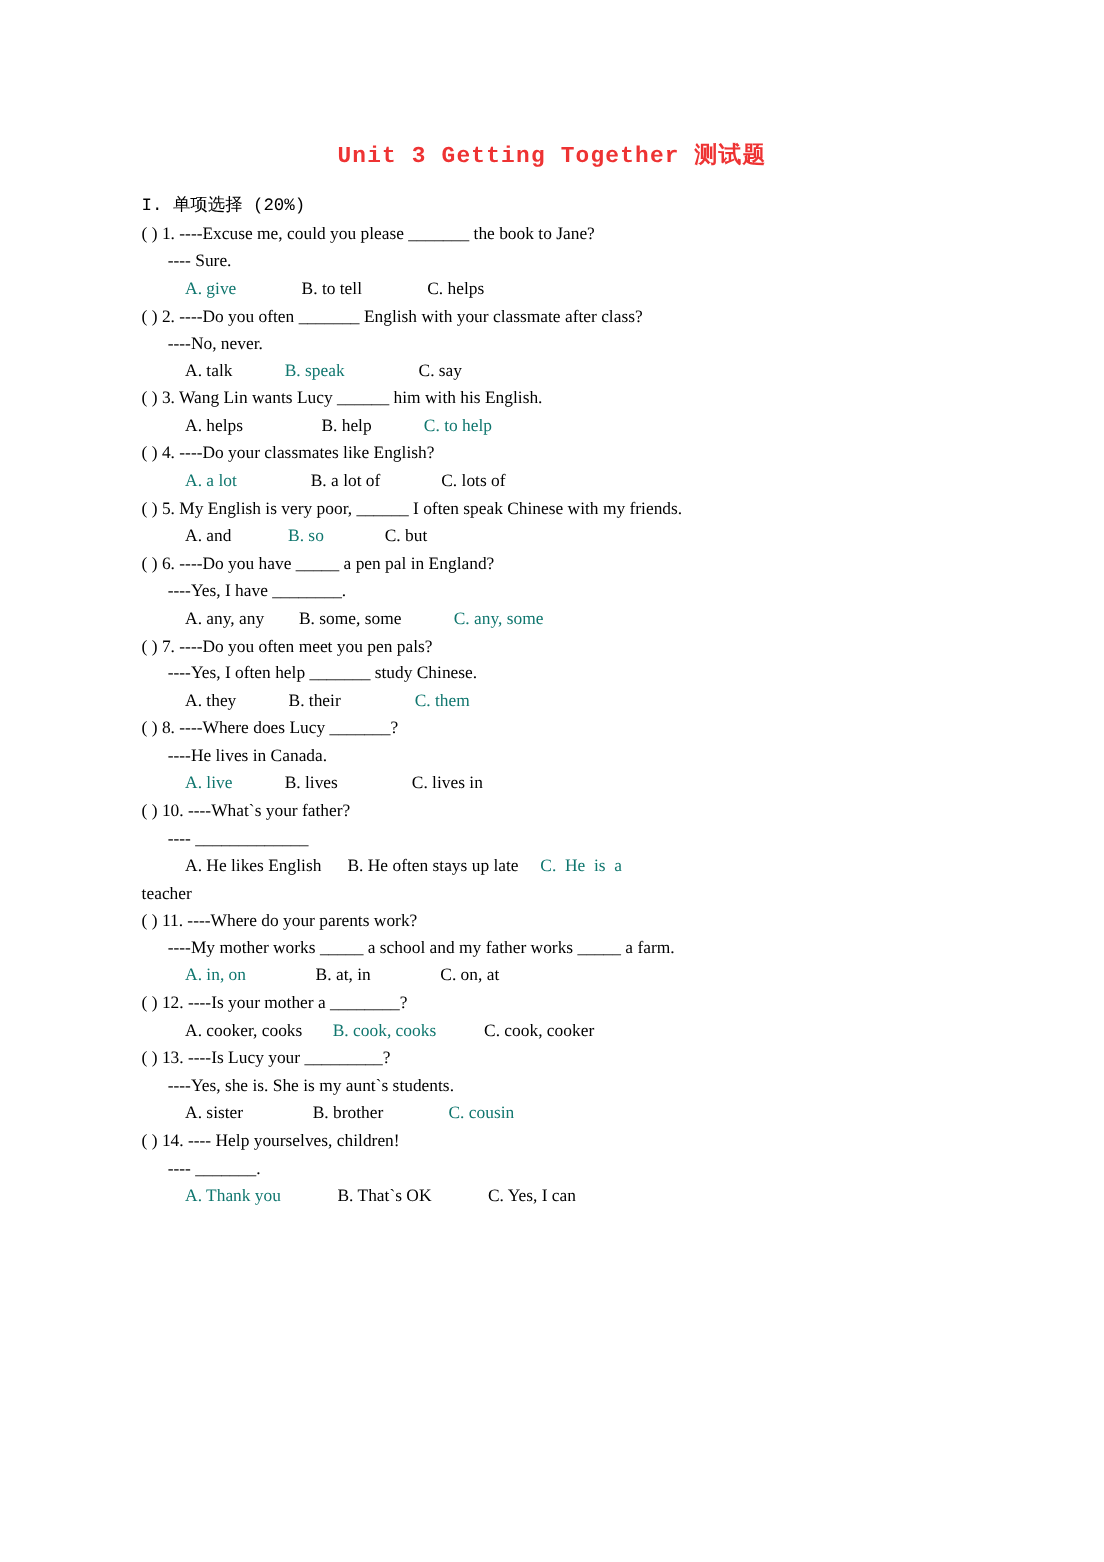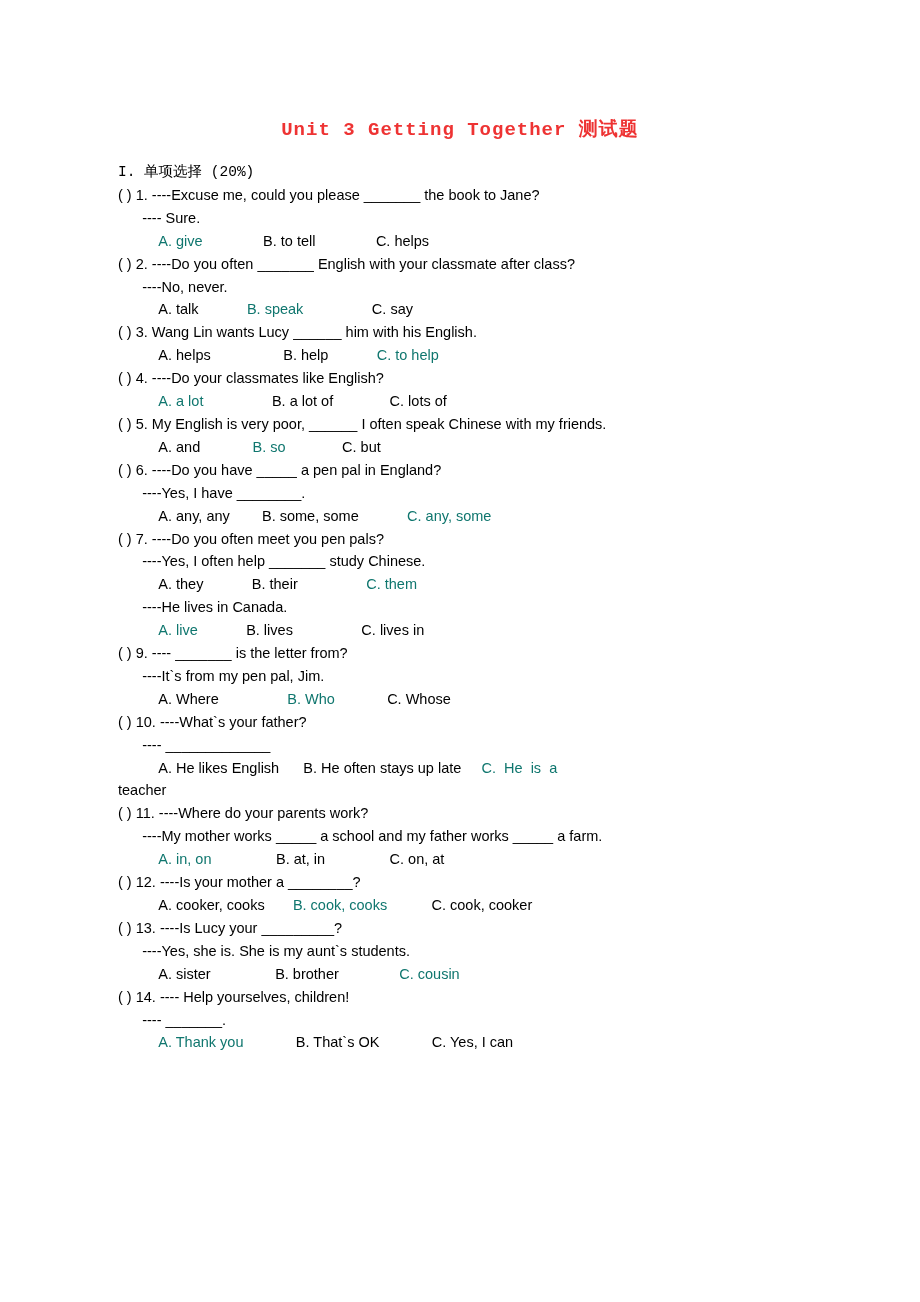--- a/index.html
+++ b/index.html
@@ -1,19 +1,19 @@
 <!DOCTYPE html>
 <html><head>
 <meta charset="utf-8">
 <style>
 body{margin:0;background:#fff;font-family:"Courier New",monospace;font-size:14.5px;color:#000;line-height:1.58}
 .page{width:920px;min-height:1302px;padding:115px 118px 0 118px;box-sizing:border-box}
 .title{color:#e33;text-align:center;font-family:"SimSun","Courier New",monospace;font-size:19px;font-weight:700;margin-bottom:16px;letter-spacing:1px}
 .section-h{font-weight:400;font-family:"Courier New",monospace}
-.line{white-space:pre-wrap;font-family:Liberation Sans, sans-serif}
+.line{white-space:pre-wrap;font-family:Liberation Serif, serif}
 .red{color:#0f766e}
 </style>
 </head>
 <body>
 
 <div class="page">
 <div class="title">Unit 3 Getting Together 测试题</div>
 <div class="section-h">I. 单项选择 (20%)</div>
 <div id="list">
       <div>
@@ -42,27 +42,23 @@
         <div class="line">( ) 6. ----Do you have _____ a pen pal in England?</div>
         <div class="line">      ----Yes, I have ________.</div>
         <div class="line">          A. any, any        B. some, some            <span class="red">C. any, some</span></div>
       </div>
       <div>
         <div class="line">( ) 7. ----Do you often meet you pen pals?</div>
         <div class="line">      ----Yes, I often help _______ study Chinese.</div>
         <div class="line">          A. they            B. their                 <span class="red">C. them</span></div>
       </div>
       <div>
+        <div class="line">( ) 8. ----Where does Lucy _______?</div>
         <div class="line">      ----He lives in Canada.</div>
         <div class="line">          <span class="red">A. live            </span>B. lives                 C. lives in</div>
-      </div>
-      <div>
-        <div class="line">( ) 9. ---- _______ is the letter from?</div>
-        <div class="line">      ----It`s from my pen pal, Jim.</div>
-        <div class="line">          A. Where                 <span class="red">B. Who             </span>C. Whose</div>
       </div>
       <div>
         <div class="line">( ) 10. ----What`s your father?</div>
         <div class="line">      ---- _____________</div>
         <div class="line">          A. He likes English      B. He often stays up late     <span class="red">C.  He  is  a</span></div>
         <div class="line">teacher</div>
       </div>
       <div>
         <div class="line">( ) 11. ----Where do your parents work?</div>
         <div class="line">      ----My mother works _____ a school and my father works _____ a farm.</div>

